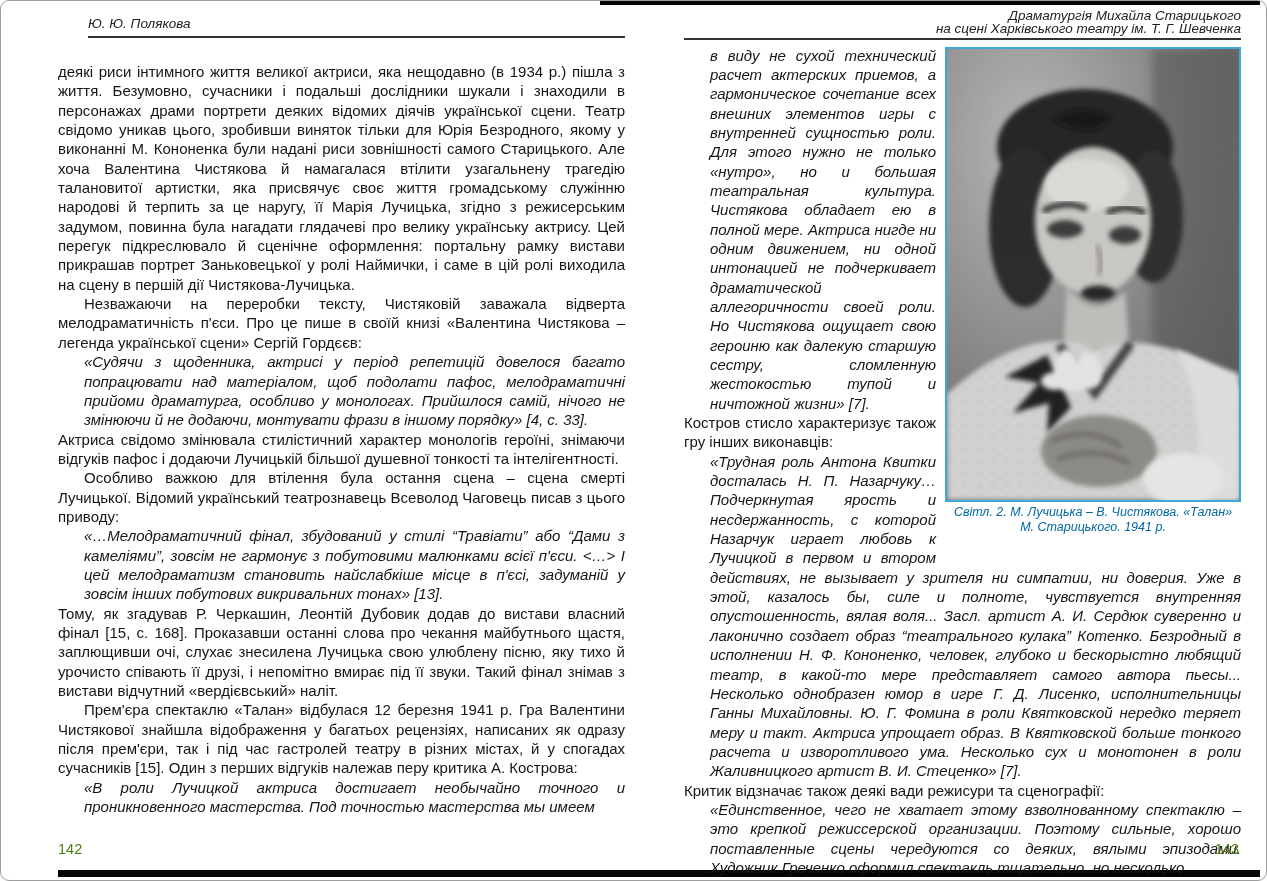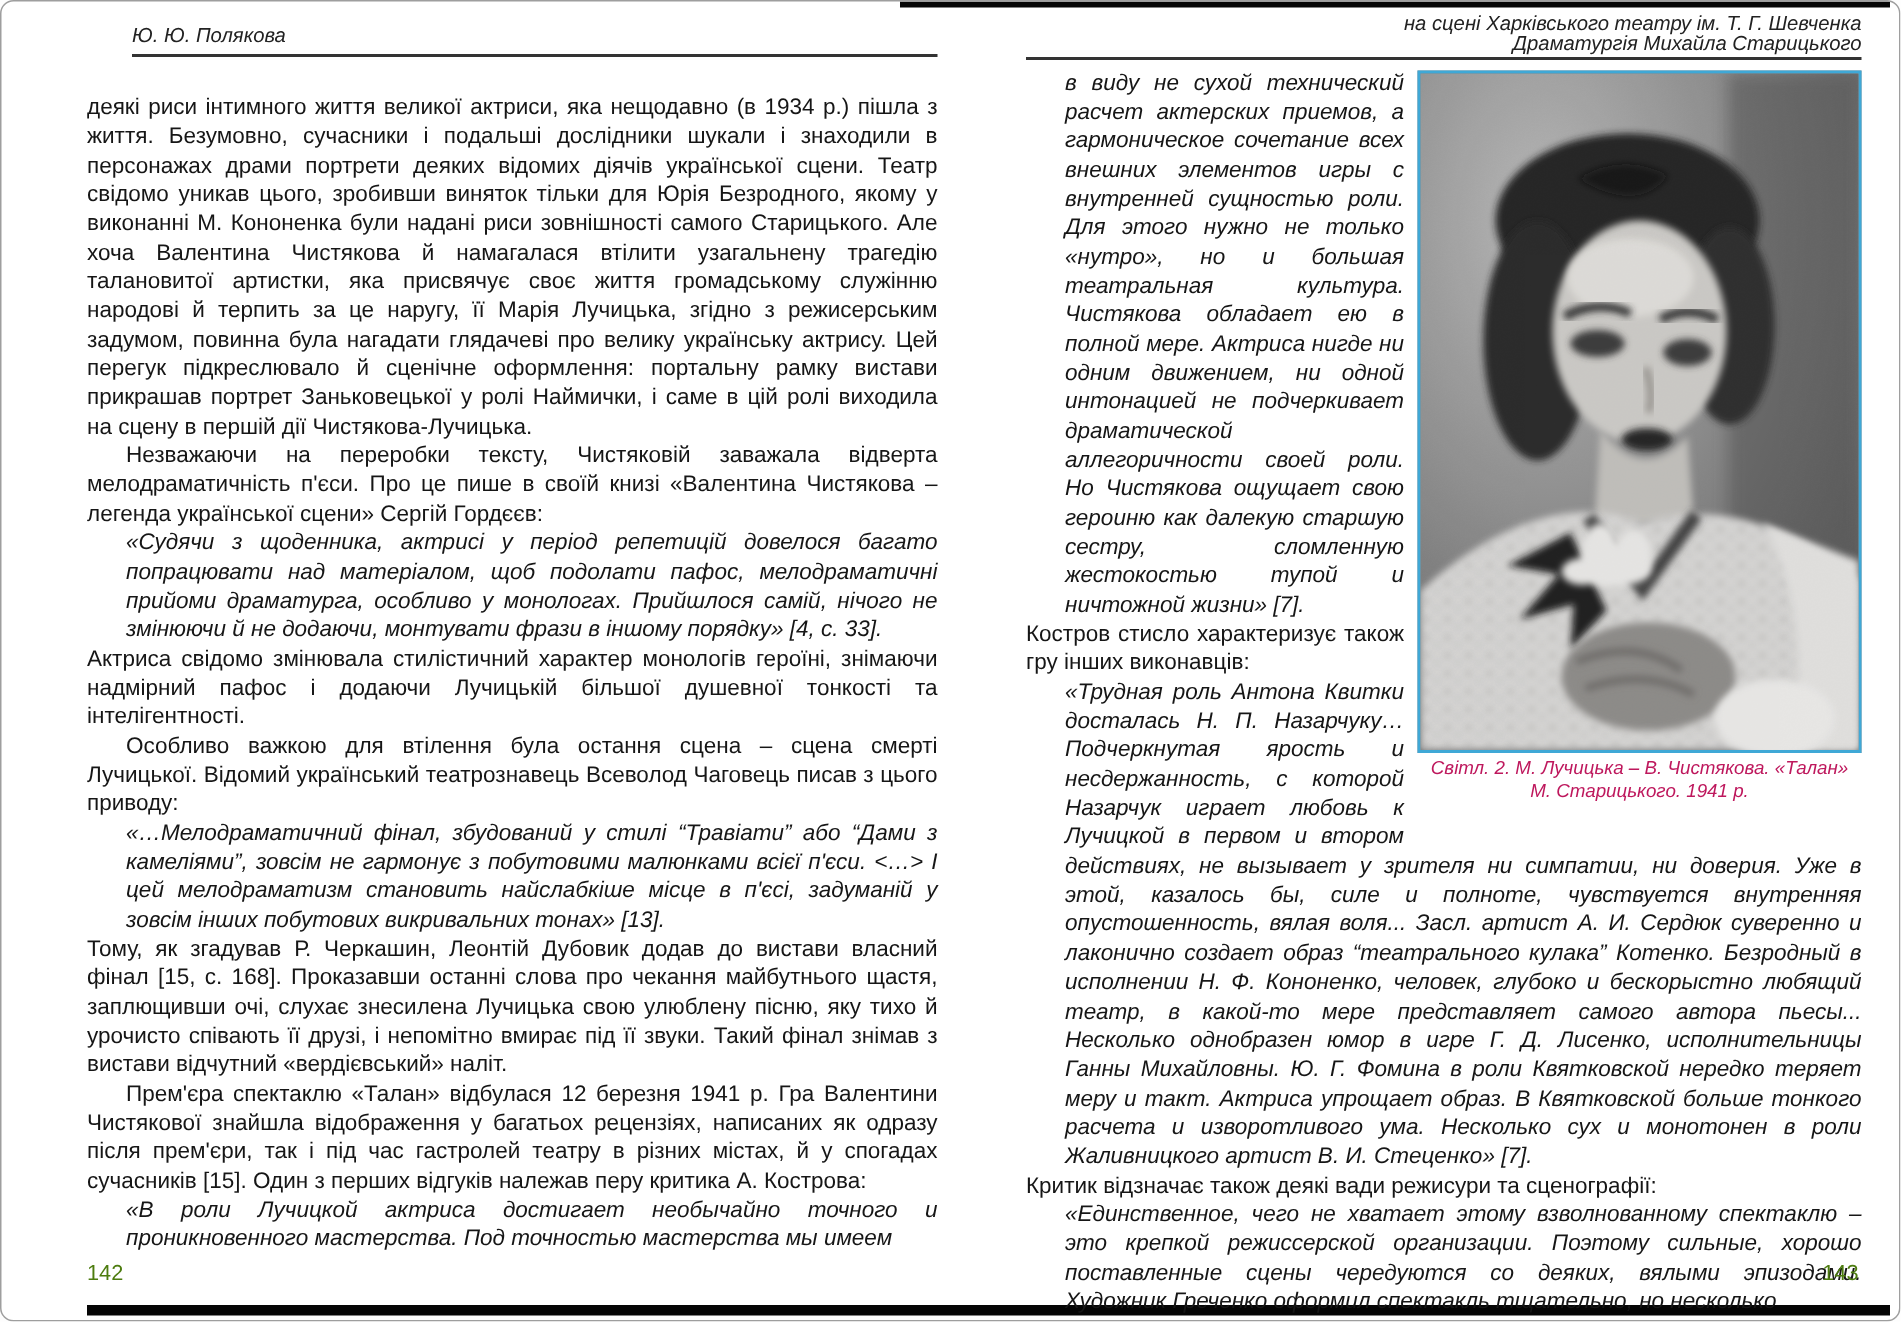--- a/index.html
+++ b/index.html
@@ -36,21 +36,21 @@
   p.indent{text-indent:26px;}
   p.quote{font-style:italic;padding-left:26px;}
 
   .figure{float:right;width:296px;margin:1px 0 20px 9px;}
   .photo{
     width:292px;height:451px;border:2px solid #3fa8d6;display:block;background:#8a8a8a;
   }
   .photo svg{display:block;width:292px;height:451px;}
   .caption{
     font-style:italic;font-size:12.5px;line-height:15px;
-    text-align:center;margin-top:3px;color:#be185d;
+    text-align:center;margin-top:3px;color:#0369a1;
   }
   .caption .line{display:block;}
 
   .pageno{position:absolute;top:840px;font-size:14.5px;color:#4d7c0f;}
   .pageno-left{left:57px;}
   .pageno-right{right:27px;}
 </style>
 </head>
 <body>
 
@@ -60,34 +60,34 @@
   <div class="edge-bar bottom"></div>
 
   <div class="page page-left">
     <div class="running-head">
       <span class="line">Ю. Ю. Полякова</span>
     </div>
     <div class="page-body">
       <p>деякі риси інтимного життя великої актриси, яка нещодавно (в 1934 р.) пішла з життя. Безумовно, сучасники і подальші дослідники шукали і знаходили в персонажах драми портрети деяких відомих діячів української сцени. Театр свідомо уникав цього, зробивши виняток тільки для Юрія Безродного, якому у виконанні М. Кононенка були надані риси зовнішності самого Старицького. Але хоча Валентина Чистякова й намагалася втілити узагальнену трагедію талановитої артистки, яка присвячує своє життя громадському служінню народові й терпить за це наругу, її Марія Лучицька, згідно з режисерським задумом, повинна була нагадати глядачеві про велику українську актрису. Цей перегук підкреслювало й сценічне оформлення: портальну рамку вистави прикрашав портрет Заньковецької у ролі Наймички, і саме в цій ролі виходила на сцену в першій дії Чистякова-Лучицька.</p>
       <p class="indent">Незважаючи на переробки тексту, Чистяковій заважала відверта мелодраматичність п'єси. Про це пише в своїй книзі «Валентина Чистякова – легенда української сцени» Сергій Гордєєв:</p>
       <p class="quote">«Судячи з щоденника, актрисі у період репетицій довелося багато попрацювати над матеріалом, щоб подолати пафос, мелодраматичні прийоми драматурга, особливо у монологах. Прийшлося самій, нічого не змінюючи й не додаючи, монтувати фрази в іншому порядку» [4, с. 33].</p>
-      <p>Актриса свідомо змінювала стилістичний характер монологів героїні, знімаючи надмірний пафос і додаючи Лучицькій більшої душевної тонкості та інтелігентності.</p>
+      <p>Актриса свідомо змінювала стилістичний характер монологів героїні, знімаючи відгуків пафос і додаючи Лучицькій більшої душевної тонкості та інтелігентності.</p>
       <p class="indent">Особливо важкою для втілення була остання сцена – сцена смерті Лучицької. Відомий український театрознавець Всеволод Чаговець писав з цього приводу:</p>
       <p class="quote">«…Мелодраматичний фінал, збудований у стилі “Травіати” або “Дами з камеліями”, зовсім не гармонує з побутовими малюнками всієї п'єси. &lt;…&gt; І цей мелодраматизм становить найслабкіше місце в п'єсі, задуманій у зовсім інших побутових викривальних тонах» [13].</p>
       <p>Тому, як згадував Р. Черкашин, Леонтій Дубовик додав до вистави власний фінал [15, с. 168]. Проказавши останні слова про чекання майбутнього щастя, заплющивши очі, слухає знесилена Лучицька свою улюблену пісню, яку тихо й урочисто співають її друзі, і непомітно вмирає під її звуки. Такий фінал знімав з вистави відчутний «вердієвський» наліт.</p>
       <p class="indent">Прем'єра спектаклю «Талан» відбулася 12 березня 1941 р. Гра Валентини Чистякової знайшла відображення у багатьох рецензіях, написаних як одразу після прем'єри, так і під час гастролей театру в різних містах, й у спогадах сучасників [15]. Один з перших відгуків належав перу критика А. Кострова:</p>
       <p class="quote">«В роли Лучицкой актриса достигает необычайно точного и проникновенного мастерства. Под точностью мастерства мы имеем</p>
     </div>
   </div>
   <div class="pageno pageno-left">142</div>
 
   <div class="page page-right">
     <div class="running-head">
+      <span class="line">Драматургія Михайла Старицького</span>
       <span class="line">на сцені Харківського театру ім. Т. Г. Шевченка</span>
-      <span class="line">Драматургія Михайла Старицького</span>
     </div>
     <div class="page-body">
 
       <div class="figure">
         <span class="photo">
 
           <svg viewBox="0 0 292 451" preserveAspectRatio="none">
             <defs>
               <radialGradient id="bgGrad" cx="28%" cy="22%" r="95%">
                 <stop offset="0" stop-color="#bcbcbc"></stop>

